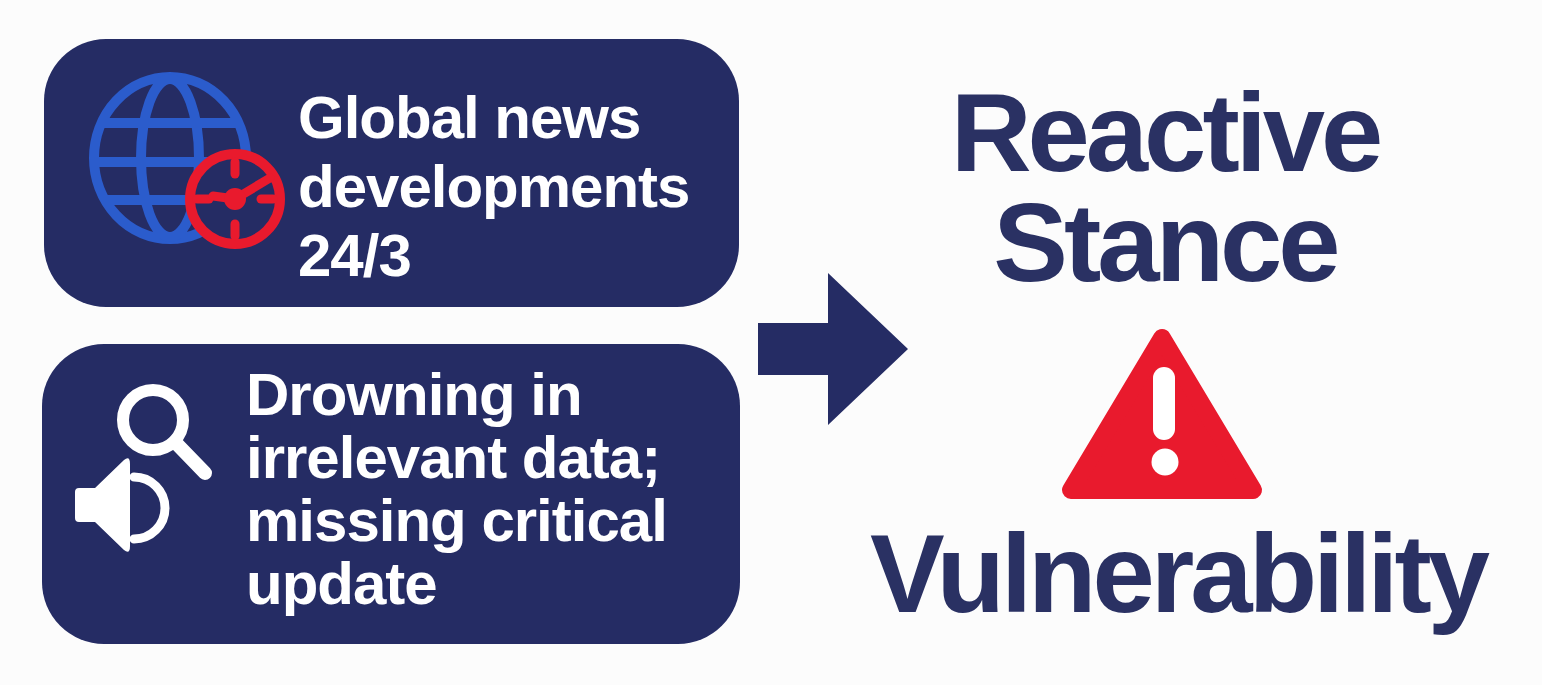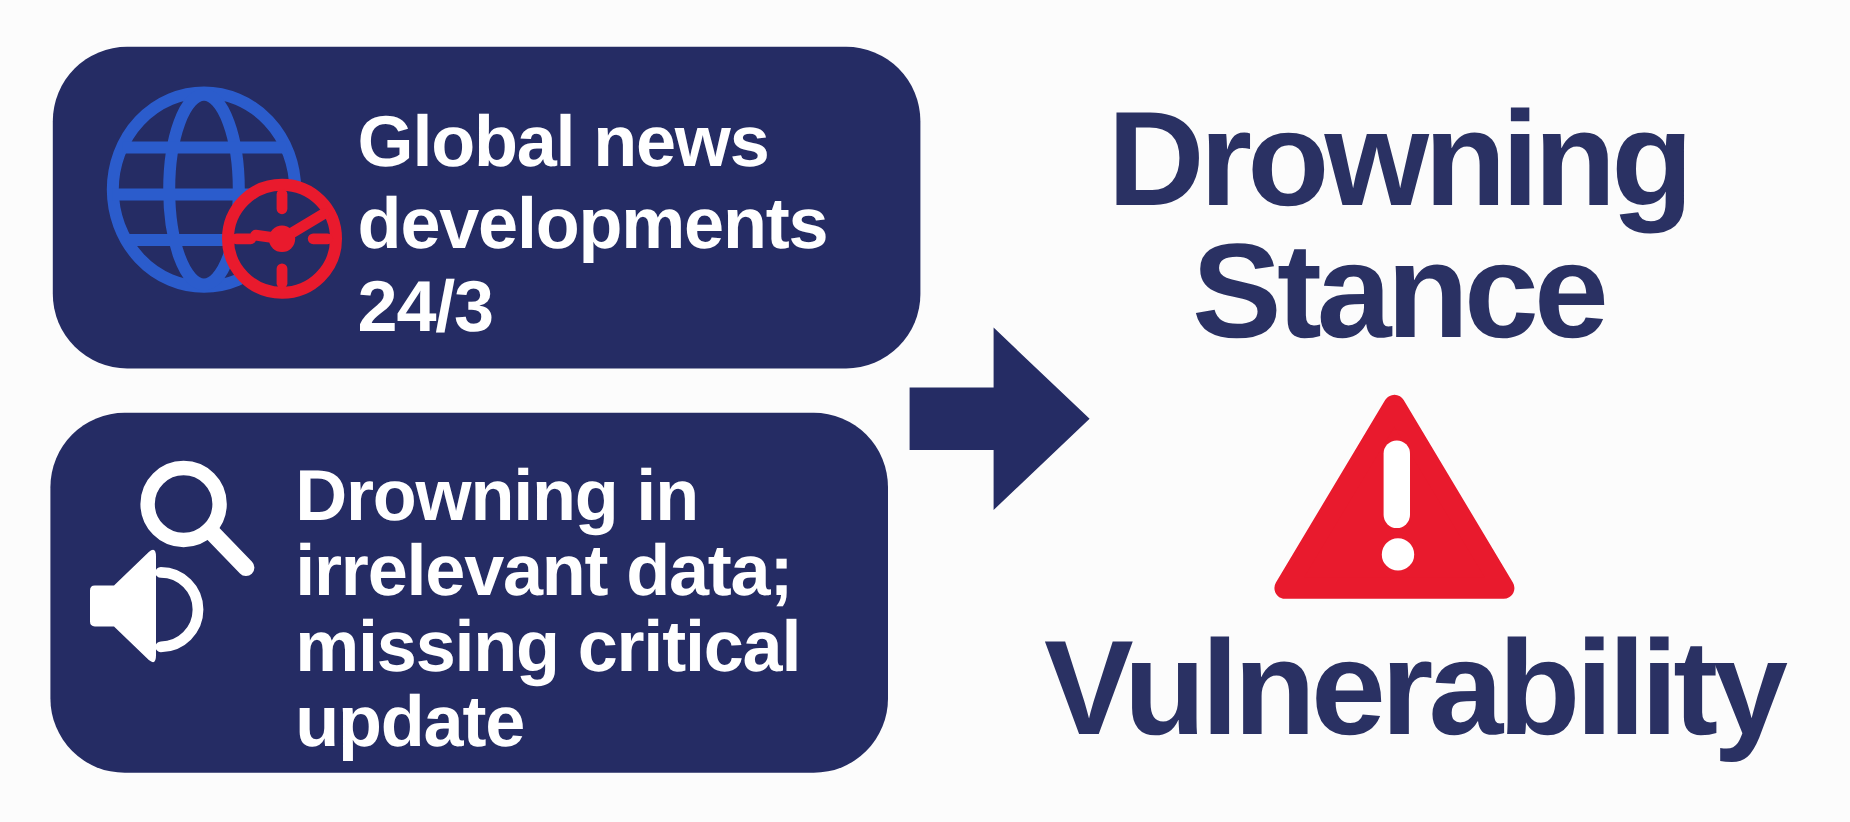--- a/index.html
+++ b/index.html
@@ -4,31 +4,31 @@
 <style>
   html,body{margin:0;padding:0;background:#e8e8e8;}
   .stage{
     position:relative;width:1542px;height:685px;overflow:hidden;
     background:var(--bg,#fcfcfc);
     font-family:"Liberation Sans",sans-serif;
   }
   .callout{
     position:absolute;background:var(--navy,#252c64);border-radius:62px;
   }
-  .callout-1{left:44px;top:39px;width:695px;height:268px;padding-left:28px;}
+  .callout-1{left:44px;top:39px;width:695px;height:268px;}
   .callout-2{left:42px;top:344px;width:698px;height:300px;}
   .callout .icon-svg{position:absolute;}
   .callout-1 .icon-svg{left:36px;top:23px;}
   .callout-2 .icon-svg{left:26px;top:34px;}
   .box-text{
     position:absolute;color:var(--white,#fff);
     font-weight:700;font-size:60px;letter-spacing:-1px;white-space:nowrap;
   }
   .callout-1 .box-text{left:254px;top:44px;line-height:69px;}
-  .callout-2 .box-text{left:204px;top:19px;line-height:63px;margin-top:18px;}
+  .callout-2 .box-text{left:204px;top:19px;line-height:63px;}
   .arrow-svg{position:absolute;left:755px;top:270px;}
   .title-block{
     position:absolute;left:880px;top:78px;width:570px;
     text-align:center;color:var(--textnavy,#2a3163);
     font-weight:700;font-size:112px;line-height:110px;letter-spacing:-4px;
   }
   .warn-svg{position:absolute;left:1060px;top:318px;}
   .vuln-label{
     position:absolute;left:860px;top:518px;width:626px;
     text-align:right;color:var(--textnavy,#2a3163);
@@ -91,21 +91,21 @@
       <div>missing critical</div>
       <div>update</div>
     </div>
   </div>
 
   <svg class="arrow-svg" width="160" height="160" viewBox="0 0 160 160">
     <polygon points="3,53 73,53 73,3 153,79 73,155 73,105 3,105" fill="var(--navy,#252c64)"></polygon>
   </svg>
 
   <div class="title-block">
-    <div>Drowning</div>
+    <div>Reactive</div>
     <div>Stance</div>
   </div>
 
   <svg class="warn-svg" width="208" height="186" viewBox="0 0 208 186">
     <path d="M102,20 L193,172 L11,172 Z" fill="var(--red,#e91a2d)" stroke="var(--red,#e91a2d)" stroke-width="18" stroke-linejoin="round"></path>
     <rect x="93" y="49" width="22" height="73" rx="11" fill="var(--white,#fff)"></rect>
     <circle cx="105" cy="144" r="13.5" fill="var(--white,#fff)"></circle>
   </svg>
 
   <div class="vuln-label">Vulnerability</div>

